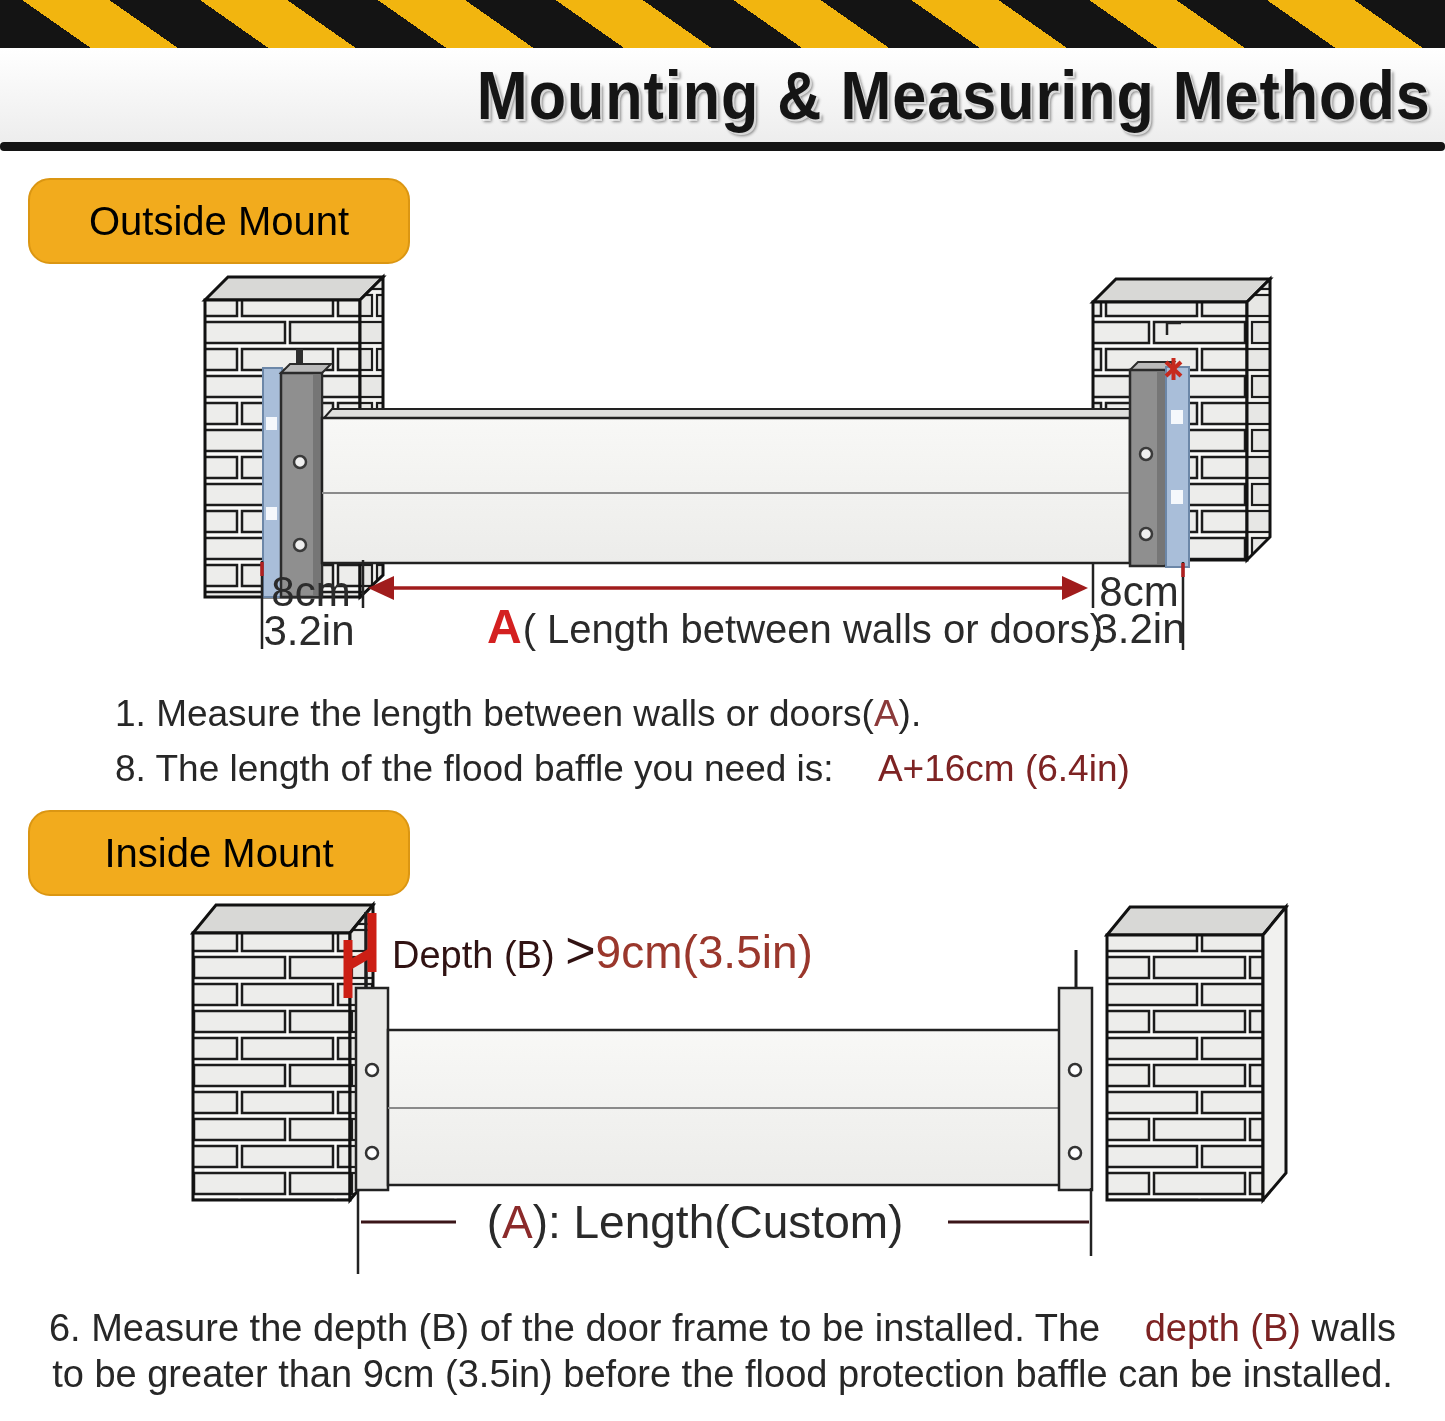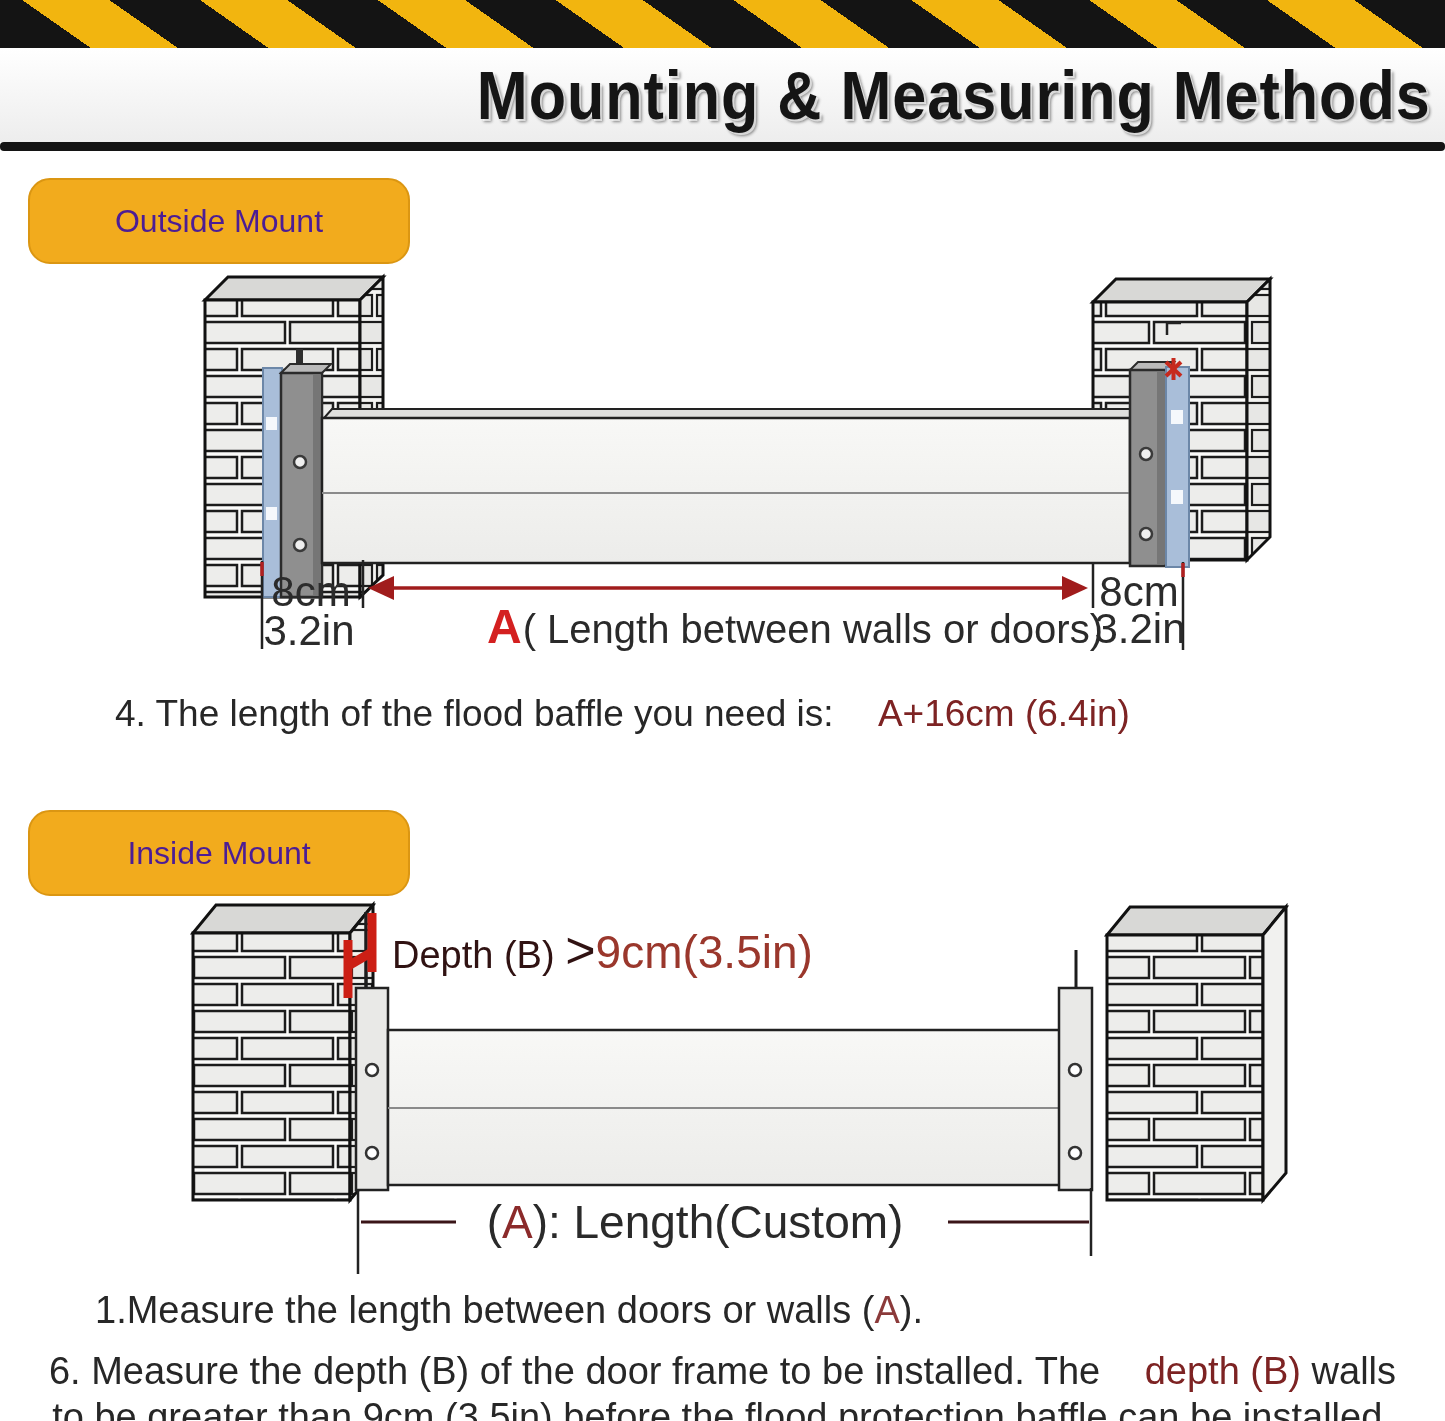--- a/index.html
+++ b/index.html
@@ -26,21 +26,21 @@
     letter-spacing:1px;
   }
   .blackbar {
     position:absolute; top:142px; left:0; width:1445px; height:9px;
     background:#141414; border-radius:4px;
   }
   .badge {
     position:absolute; left:28px; width:382px; height:86px;
     background:#F2AB1D; border:2px solid #DB9612; border-radius:22px;
     display:flex; align-items:center; justify-content:center;
-    font-size:32px; color:#4c1d95; box-sizing:border-box;
+    font-size:40px; color:#000000; box-sizing:border-box;
   }
   .badge-outside { top:178px; }
   .badge-inside  { top:810px; }
   .diagram { position:absolute; left:0; }
   .d1 { top:265px; }
   .d2 { top:900px; }
   .instr { font-size:37px; color:#272727; }
   .instr-out { position:absolute; top:693px; left:115px; }
   .instr-out .iline { margin-bottom:13px; }
   .instr-bottom { position:absolute; top:1289px; left:0; width:1445px; font-size:38px; }
@@ -148,21 +148,22 @@
     <text x="1139" y="341" font-size="42" fill="#2b2b2b" text-anchor="middle">8cm</text>
     <text x="1140" y="378" font-size="42" fill="#2b2b2b" text-anchor="middle">3.2in</text>
 
     <text x="487" y="378" font-size="40" fill="#2a2a2a">
       <tspan font-size="48" font-weight="bold" fill="#D42020">A</tspan><tspan dx="1">( Length between walls or doors)</tspan>
     </text>
   </g>
 </svg>
 
 <div class="instr instr-out">
-  <div class="iline"><span>4. The length of the flood baffle you need is: </span><span class="acc">A+16cm (6.4in)</span></div>
+  <div class="iline"><span>1. Measure the length between walls or doors(</span><span class="acc2">A</span><span>).</span></div>
+  <div class="iline"><span>8. The length of the flood baffle you need is: </span><span class="acc">A+16cm (6.4in)</span></div>
 </div>
 
 <svg class="diagram d2" width="1445" height="390" viewBox="0 0 1445 390">
   <defs>
     <pattern id="pb2" width="96" height="54" patternUnits="userSpaceOnUse">
       <rect width="96" height="54" fill="#FBFBFA"></rect>
       <rect x="2" y="3" width="91" height="21" fill="#EDEDEB" stroke="#1c1c1c" stroke-width="2.5"></rect>
       <rect x="-46" y="30" width="91" height="21" fill="#EDEDEB" stroke="#1c1c1c" stroke-width="2.5"></rect>
       <rect x="50" y="30" width="91" height="21" fill="#EDEDEB" stroke="#1c1c1c" stroke-width="2.5"></rect>
     </pattern>
@@ -225,15 +226,14 @@
     <line x1="1091" y1="288" x2="1091" y2="356" stroke="#222" stroke-width="2.5"></line>
     <line x1="361" y1="322" x2="456" y2="322" stroke="#3A1518" stroke-width="3"></line>
     <line x1="948" y1="322" x2="1089" y2="322" stroke="#3A1518" stroke-width="3"></line>
     <text x="695" y="338" text-anchor="middle" font-size="46" fill="#2a2a2a">
       <tspan>(</tspan><tspan fill="#8B2A2A">A</tspan><tspan>): Length(Custom)</tspan>
     </text>
   </g>
 </svg>
 
 <div class="instr instr-bottom">
-  <div class="iline b1"><span>1.Measure the length between doors or walls (</span><span class="acc2">A</span><span>).</span></div>
   <div class="iline b2"><span>6. Measure the depth (B) of the door frame to be installed. The </span><span class="acc">depth (B)</span><span> walls</span><br><span>to be greater than 9cm (3.5in) before the flood protection baffle can be installed.</span></div>
 </div>
 
 </body></html>

